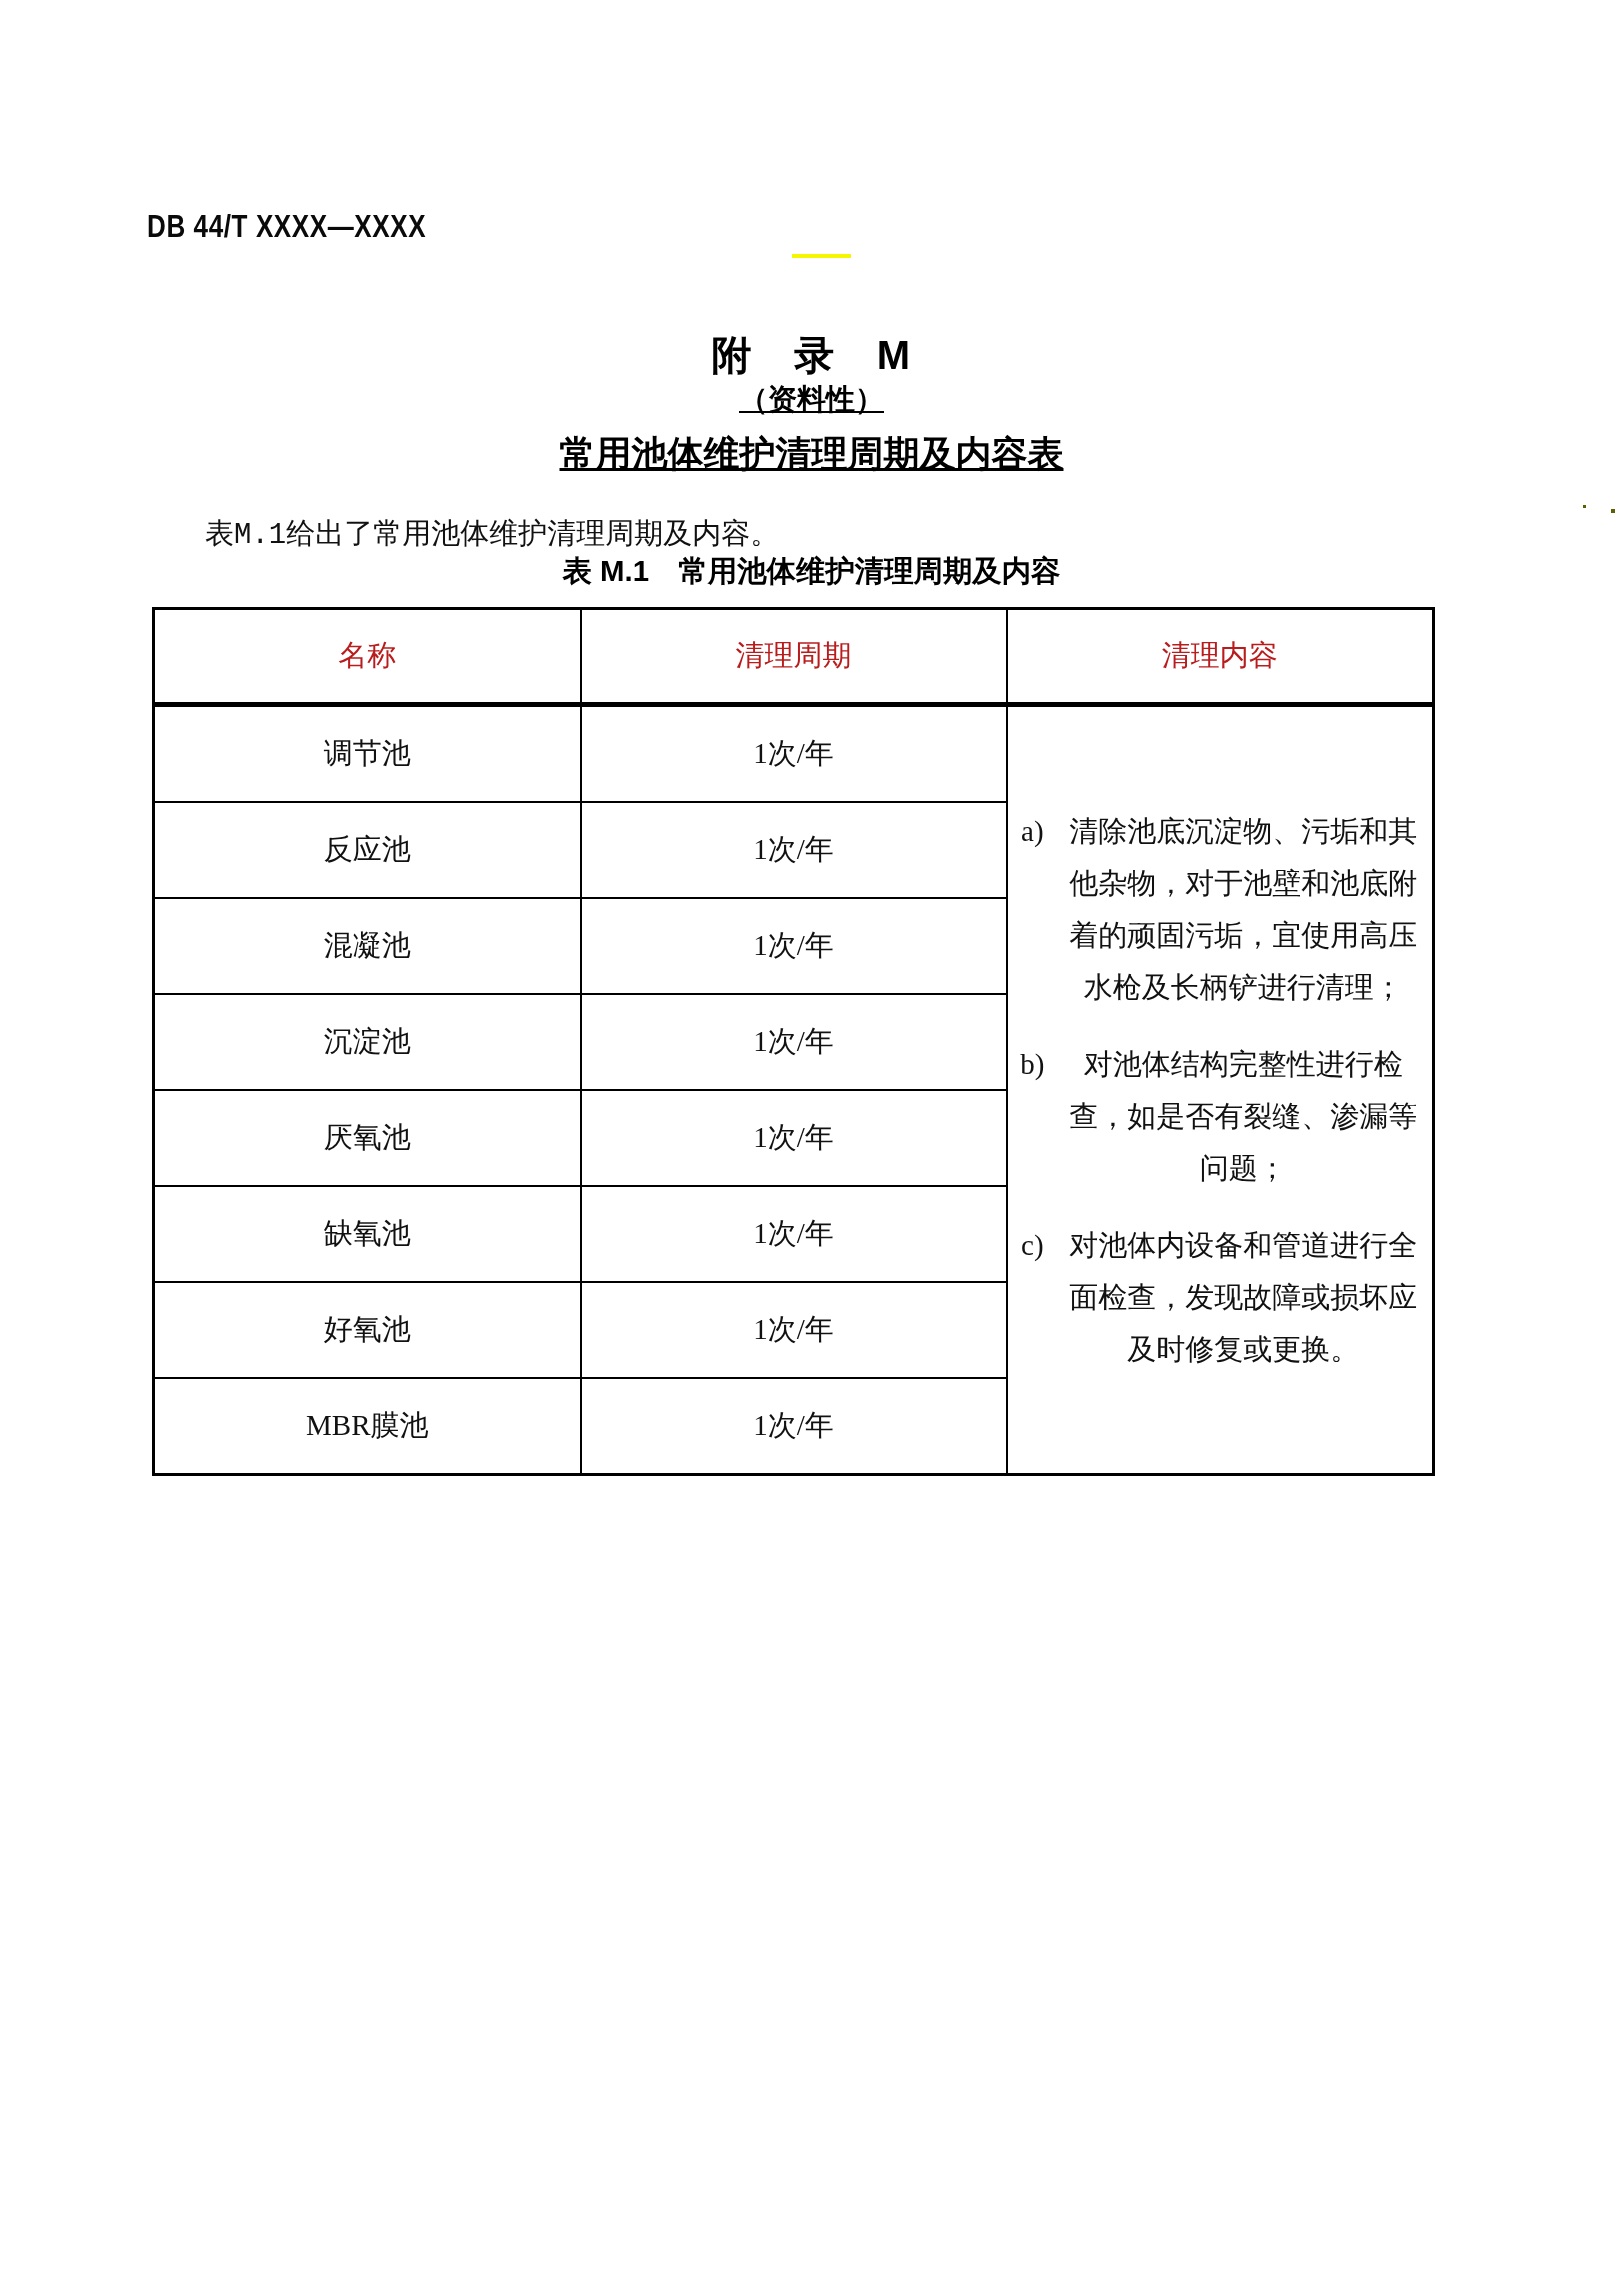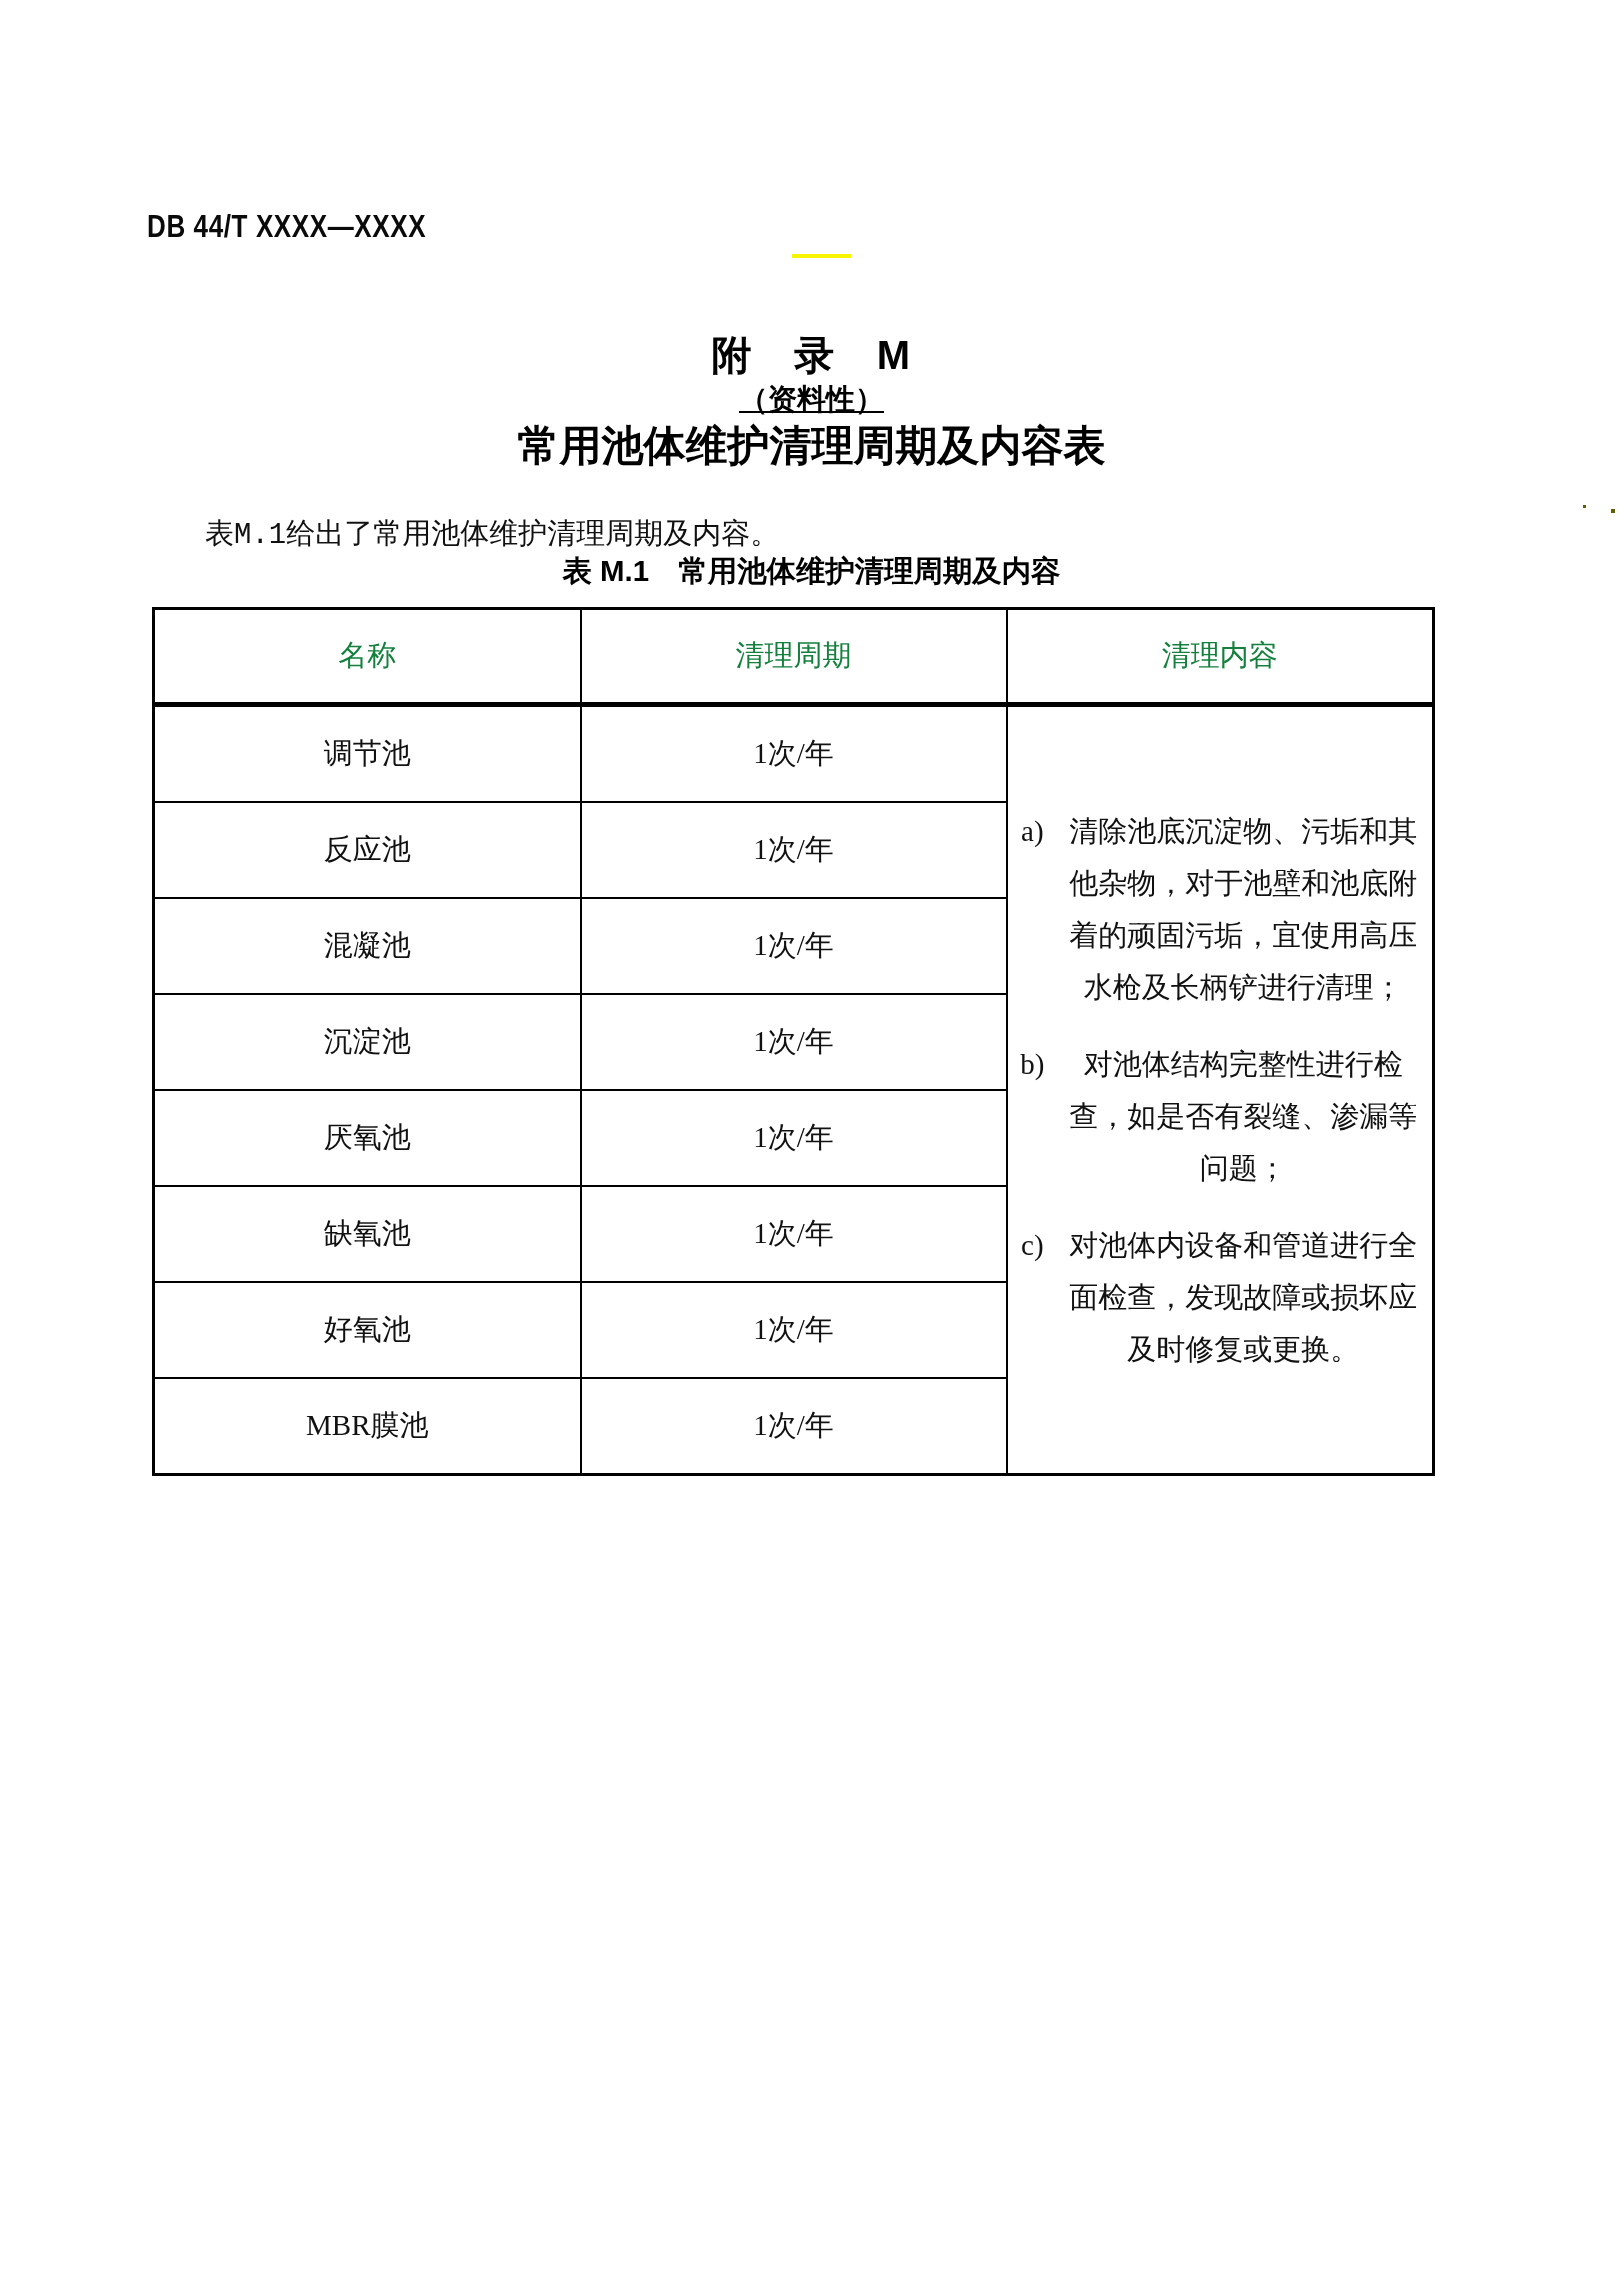--- a/index.html
+++ b/index.html
@@ -47,21 +47,21 @@
     top: 336px;
     left: 0;
     width: 100%;
     text-align: center;
     font-family: "Liberation Sans", sans-serif;
     font-weight: 700;
     color: #000000;
   }
   .title-line1 { font-size: 40px; line-height: 38px; letter-spacing: 1.3px; }
   .title-line2 { font-size: 29px; line-height: 37px; margin-top: 6.5px; text-decoration: underline; }
-  .title-line3 { font-size: 42px; line-height: 39px; margin-top: 8px; }
+  .title-line3 { font-size: 36px; line-height: 39px; margin-top: 16px; text-decoration: underline; }
 
   
   .intro {
     position: absolute;
     left: 147px;
     top: 486px;
     width: 1328px;
     font-size: 29px;
     line-height: 41px;
     text-indent: 58px;
@@ -98,21 +98,21 @@
     border: 2.6px solid #000000;
     padding: 0;
     text-align: center;
     vertical-align: middle;
     font-weight: 400;
     font-family: "Liberation Serif", serif;
   }
   .pool-table thead th {
     height: 92px;
     font-size: 29px;
-    color: #15803d;
+    color: #b91c1c;
     border-bottom-width: 5.2px;
   }
   .pool-table tbody td {
     height: 94px;
     font-size: 29px;
     color: #111111;
   }
 
   
   .content-cell { text-align: left; vertical-align: middle; }

